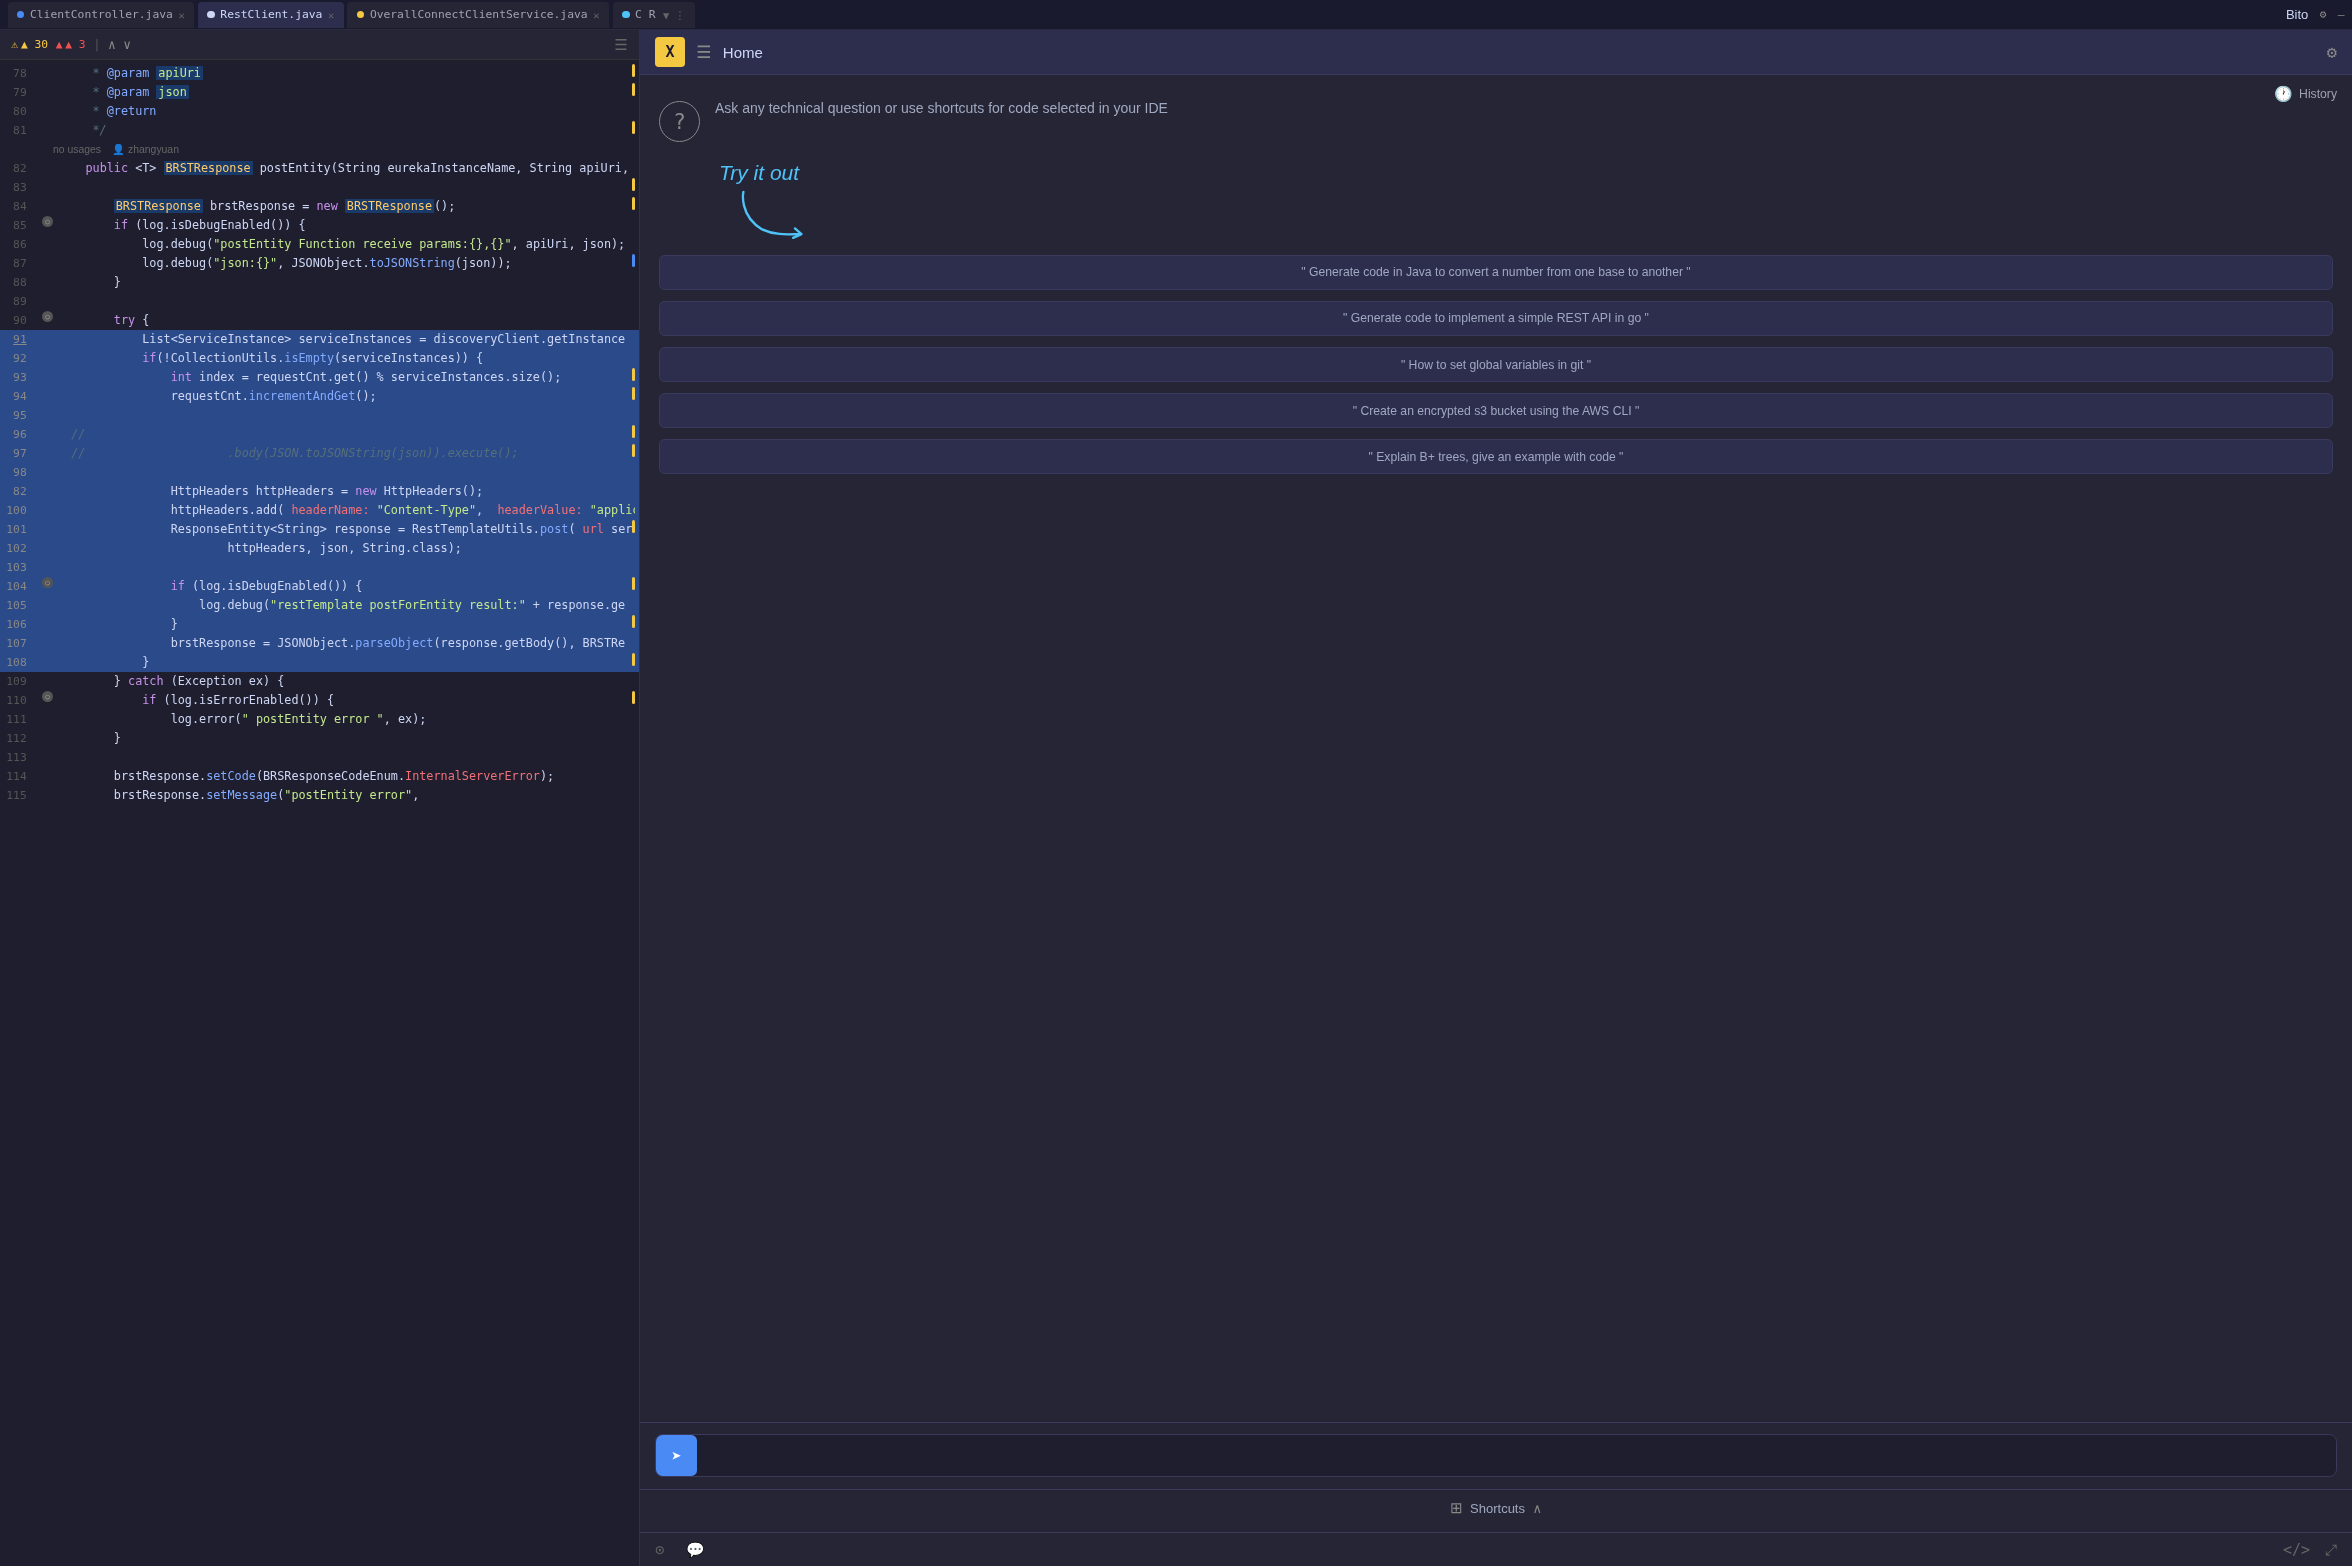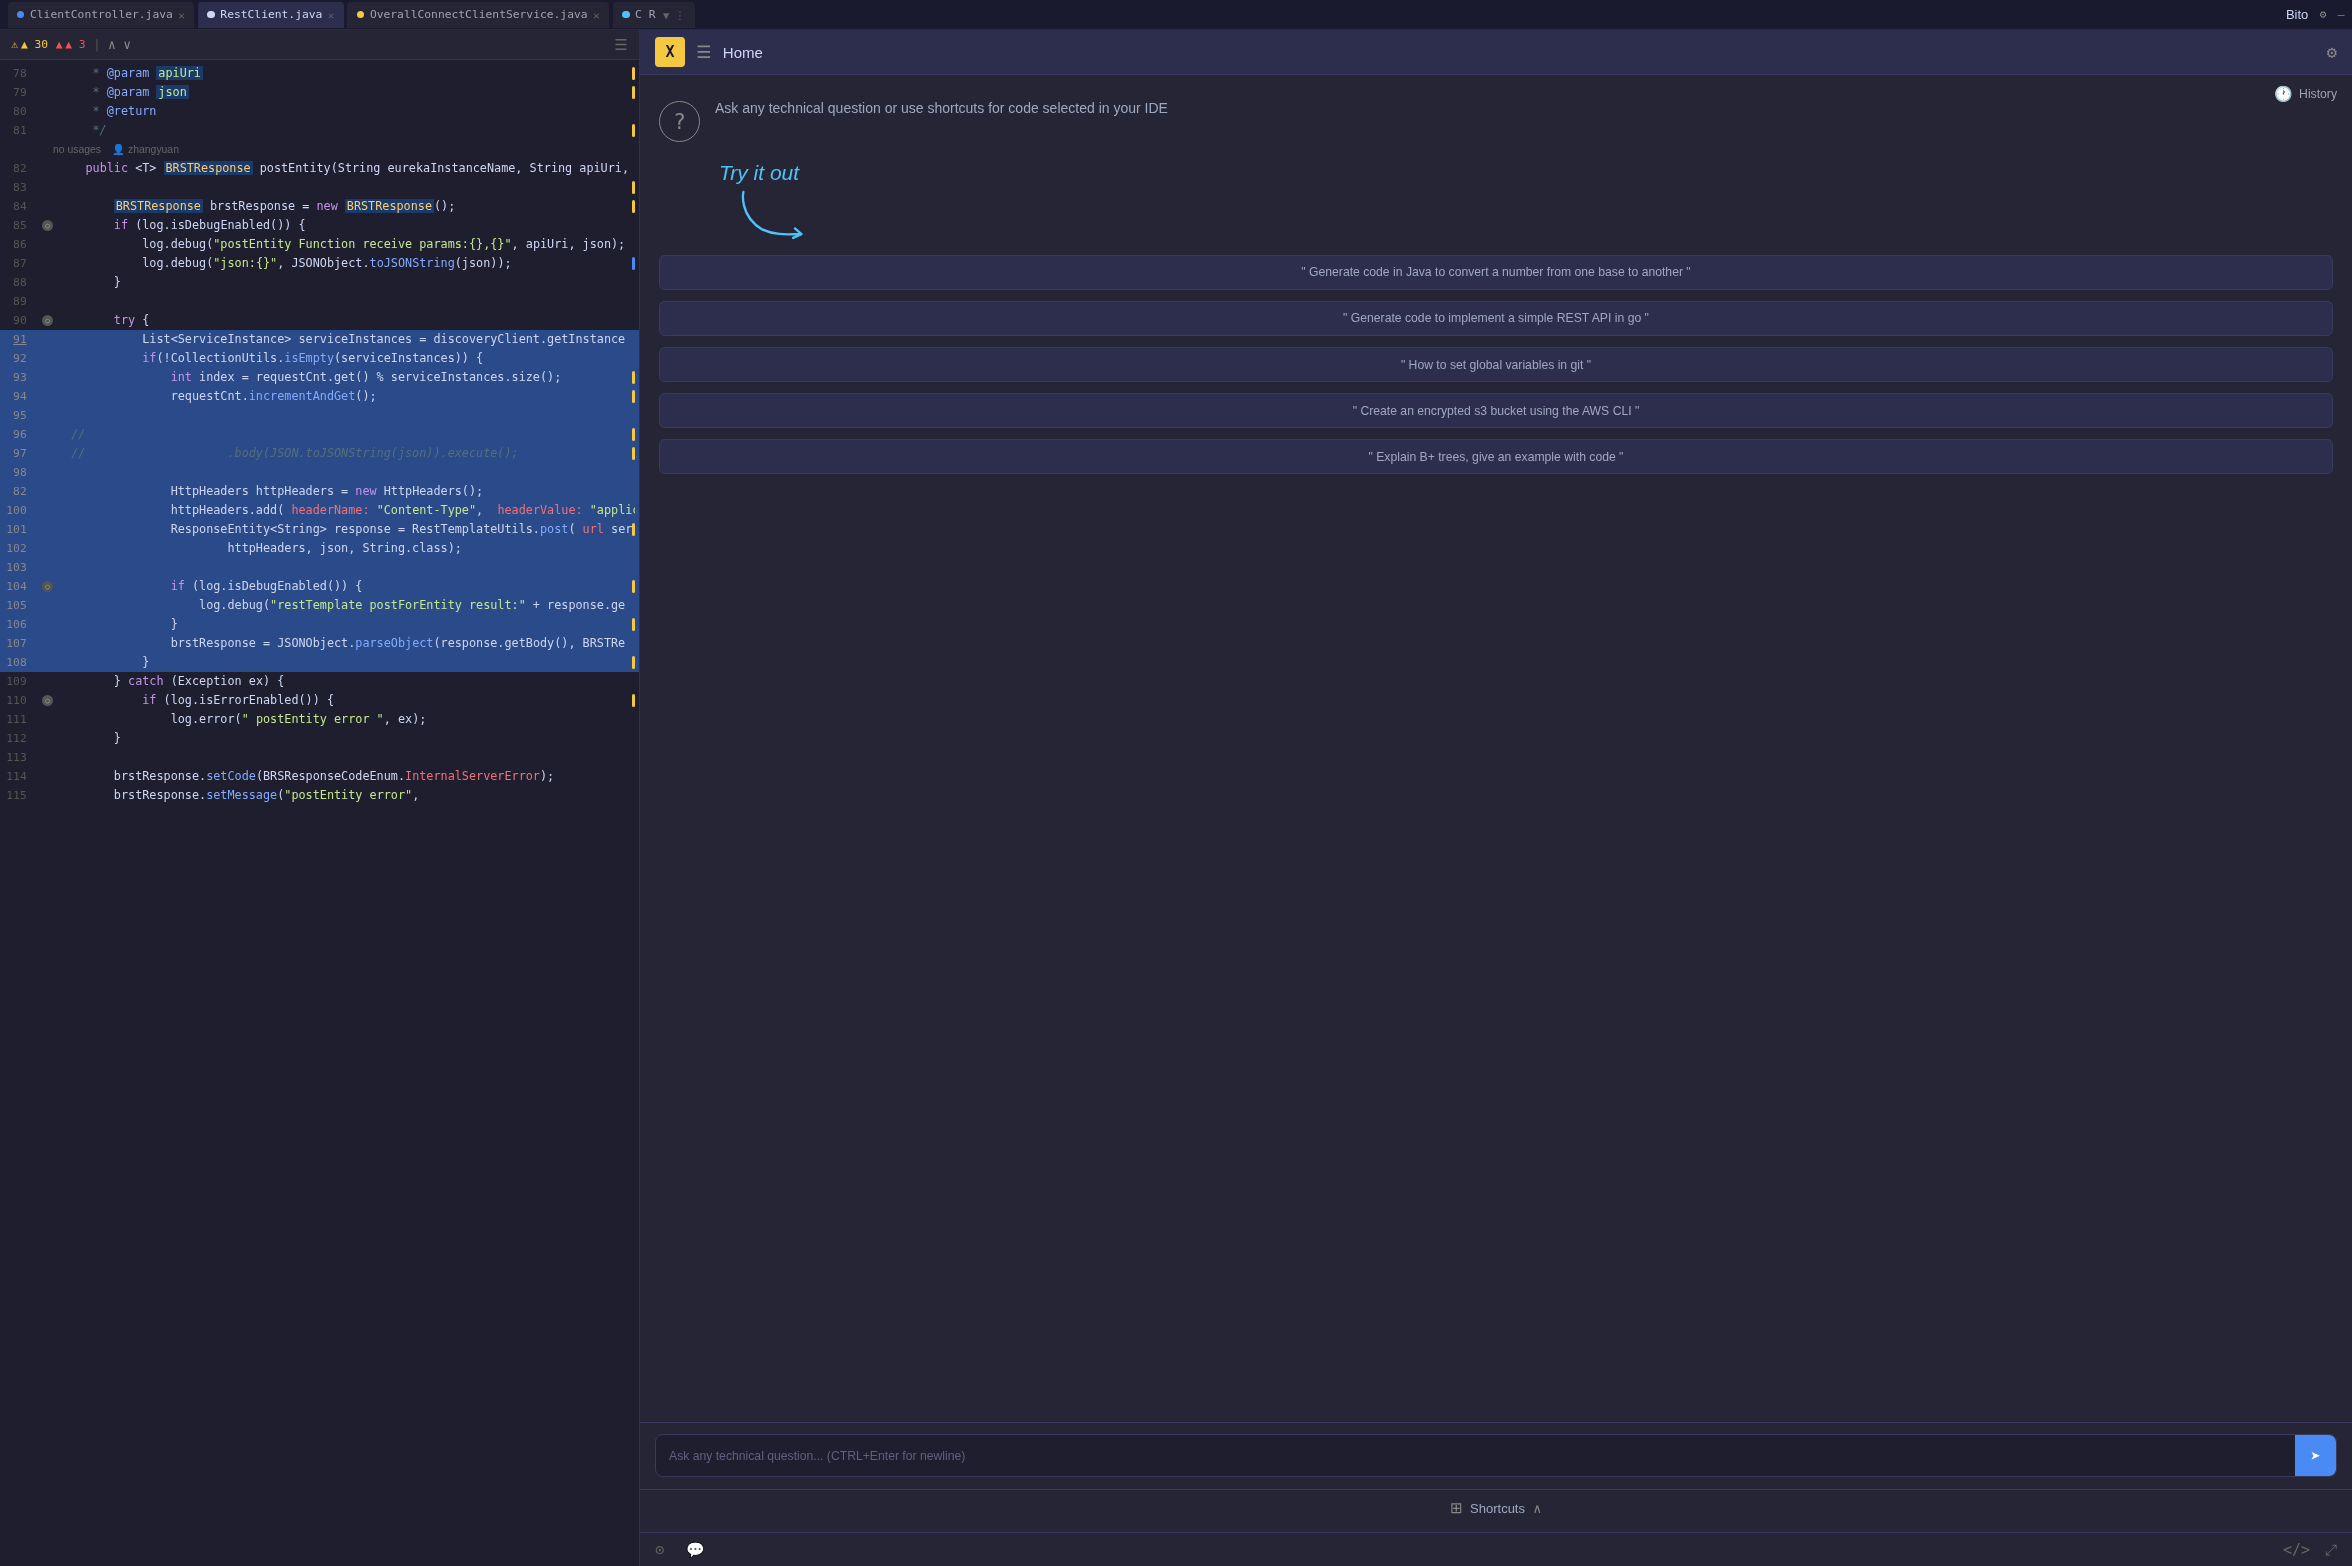--- a/index.html
+++ b/index.html
@@ -112,21 +112,21 @@
       padding: 3.8px 0;
       scrollbar-width: thin;
       scrollbar-color: #444 #1e1e2e;
     }
     .code-area::-webkit-scrollbar { width: 7.5px; }
     .code-area::-webkit-scrollbar-track { background: #1e1e2e; }
     .code-area::-webkit-scrollbar-thumb { background: #444; border-radius: 3.8px; }
 
     .code-line {
       display: flex;
-      align-items: center;
+      align-items: flex-start;
       min-height: 19px;
       padding: 0 3.8px 0 0;
       font-size: 11.8px;
       line-height: 19px;
     }
     .code-line.selected {
       background: #2b4a8a;
     }
     .line-num {
       width: 38px;
@@ -728,21 +728,20 @@
 
       <button class="suggestion-btn">" Generate code in Java to convert a number from one base to another "</button>
       <button class="suggestion-btn">" Generate code to implement a simple REST API in go "</button>
       <button class="suggestion-btn">" How to set global variables in git "</button>
       <button class="suggestion-btn">" Create an encrypted s3 bucket using the AWS CLI "</button>
       <button class="suggestion-btn">" Explain B+ trees, give an example with code "</button>
     </div>
 
     <div class="bito-input-area">
       <div class="bito-input-wrapper">
-        <input class="bito-input" type="text" placeholder="Ask any technical question... (CTRL+Enter for newline)" style="">
         <div class="bito-send-btn">
           <span class="send-icon">➤</span>
         </div>
       </div>
     </div>
 
     <div class="bito-footer">
       <div class="shortcuts-btn">
         <span class="shortcuts-icon">⊞</span>
         <span>Shortcuts</span>

